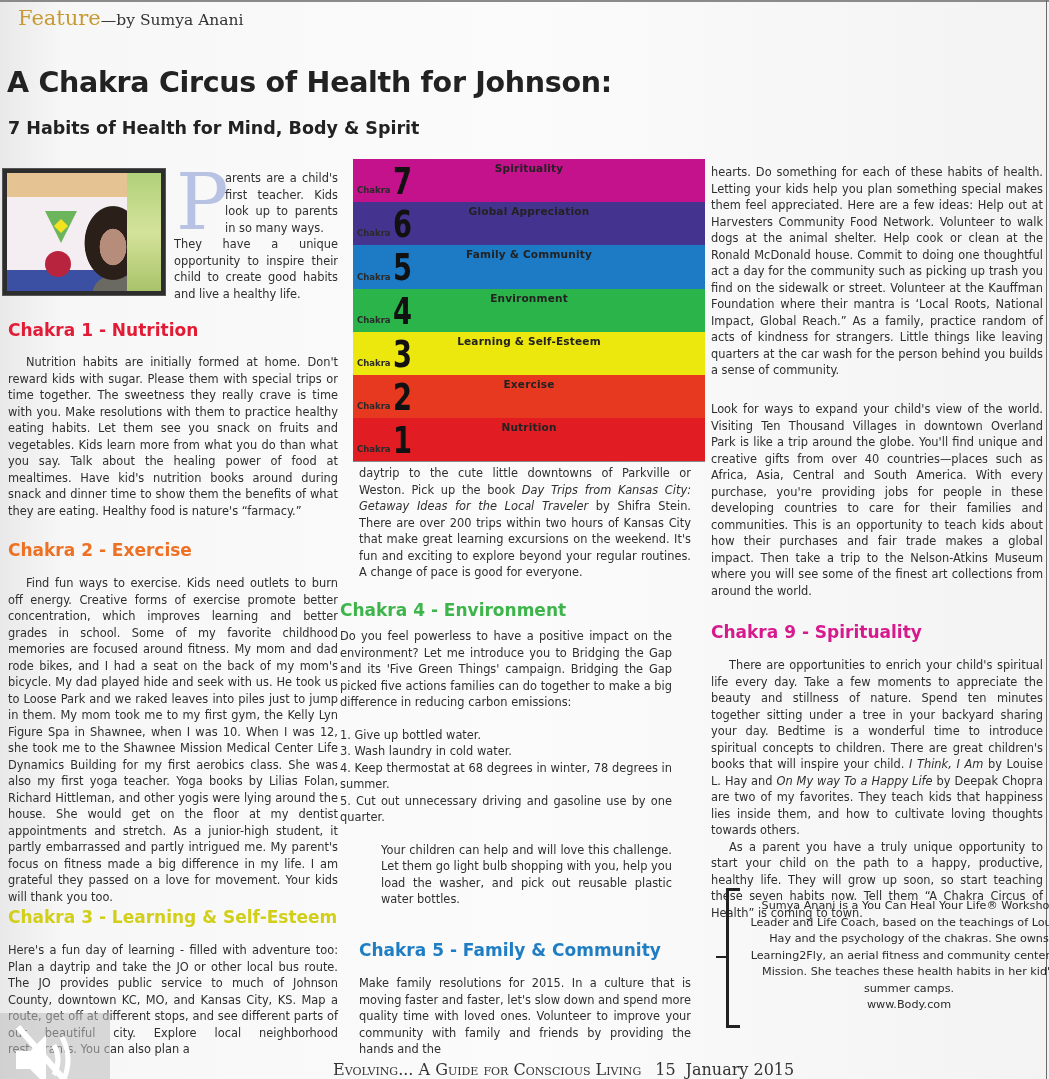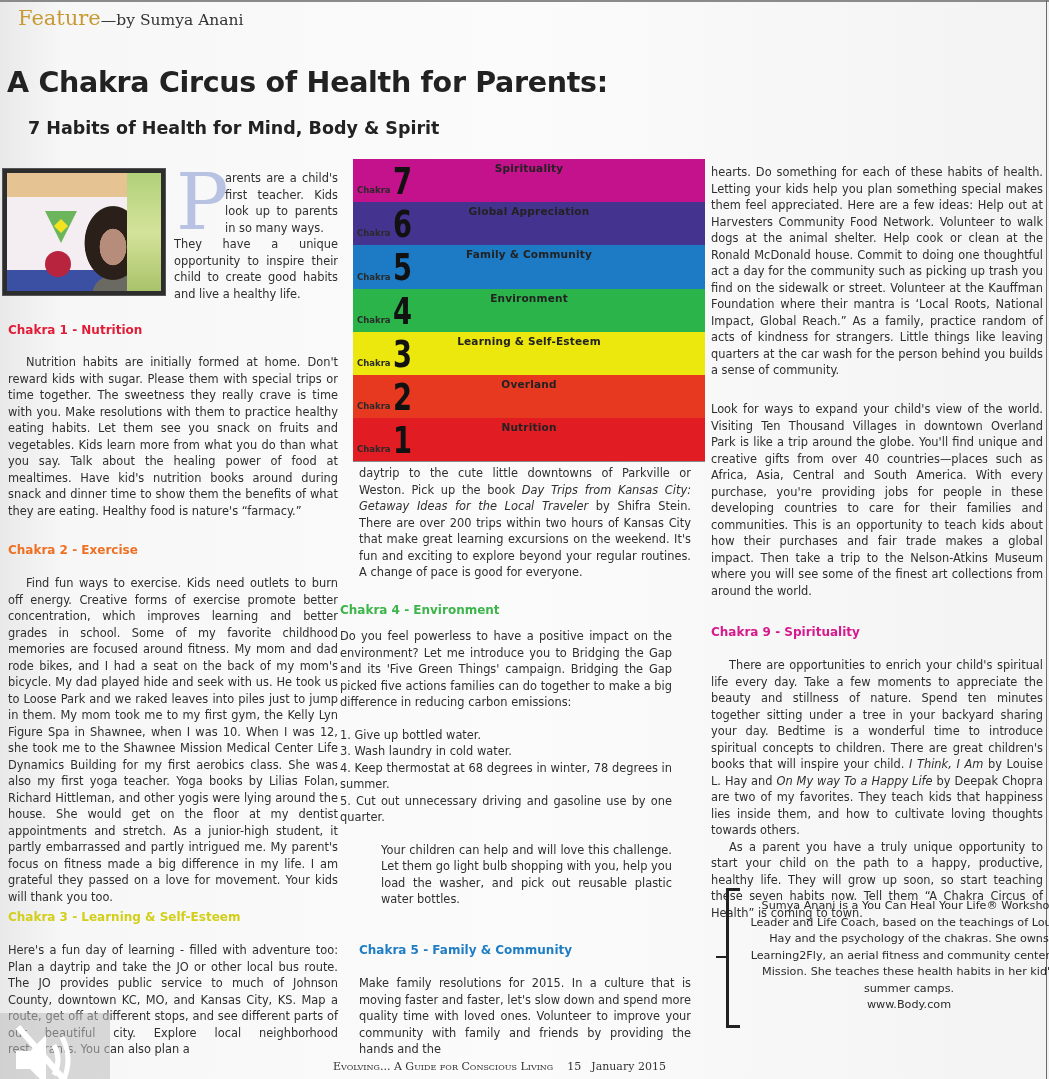--- a/index.html
+++ b/index.html
@@ -11,26 +11,26 @@
     color: #2a2a2a;
   }
   .page-border-top { position: absolute; left: 0; top: 0; width: 1049px; height: 2px; background: #8a8a8a; }
   .page-border-right { position: absolute; right: 2px; top: 0; width: 1px; height: 1079px; background: #6a6a6a; }
 
   .feature-line { position: absolute; left: 8px; top: 6px; font-family: "DejaVu Serif", serif; white-space: nowrap; margin-left: 10px; }
   .feature-word { color: #c79a33; font-size: 21px; }
   .feature-by { color: #333; font-size: 15.5px; }
 
   .title { position: absolute; left: 7px; top: 66px; font-family: "DejaVu Sans", sans-serif; font-weight: bold; font-size: 28.5px; color: #222; letter-spacing: -0.3px; white-space: nowrap; }
-  .subtitle { position: absolute; left: 8px; top: 118px; font-weight: bold; font-size: 17.5px; color: #222; white-space: nowrap; margin-left: 20px; }
+  .subtitle { position: absolute; left: 8px; top: 118px; font-weight: bold; font-size: 17.5px; color: #222; white-space: nowrap; }
 
   .col { position: absolute; font-size: 11.4px; line-height: 16.5px; text-align: justify; color: #2f2f2f; }
   .col p { margin: 0; }
   .indent { text-indent: 18px; }
-  .h { font-weight: bold; font-size: 12px; line-height: 20px; text-align: left; white-space: nowrap; }
+  .h { font-weight: bold; font-size: 17px; line-height: 20px; text-align: left; white-space: nowrap; }
 
   
   .photo {
     position: absolute; left: 2px; top: 168px; width: 164px; height: 128px;
     background: #2d2d2d; padding: 4px; border: 1px solid #555;
   }
   .photo-inner {
     width: 100%; height: 100%; position: relative; overflow: hidden;
     background:
       radial-gradient(ellipse 22px 30px at 106px 74px, #b58d7a 60%, transparent 62%),
@@ -57,42 +57,42 @@
 
   
   .bio { position: absolute; left: 726px; top: 886px; width: 366px; height: 144px; }
   .bracket-l, .bracket-r { position: absolute; top: 2px; width: 14px; height: 140px; border: 3px solid #222; }
   .bracket-l { left: 0; border-right: none; }
   .bracket-r { right: 0; border-left: none; }
   .bio-tick-l { position: absolute; left: -10px; top: 70px; width: 10px; height: 2px; background: #222; }
   .bio-tick-r { position: absolute; right: -10px; top: 70px; width: 10px; height: 2px; background: #222; }
   .bio-text { position: absolute; left: 16px; right: 16px; top: 12px; text-align: center; font-size: 11.2px; line-height: 16.5px; color: #2a2a2a; }
 
-  .footer { position: absolute; left: 333px; top: 1060px; font-family: "DejaVu Serif", serif; font-size: 11px; color: #333; white-space: nowrap; }
+  .footer { position: absolute; left: 333px; top: 1060px; font-family: "DejaVu Serif", serif; font-size: 16px; color: #333; white-space: nowrap; }
   .footer .sc { font-variant: small-caps; }
   .footer .pg { margin-left: 14px; }
   .footer .date { margin-left: 10px; }
 
   
   .mute {
     position: absolute; left: 0; top: 1013px; width: 110px; height: 66px;
     background: rgba(190,190,190,0.55);
   }
   .mute svg { position: absolute; left: 10px; top: 10px; }
 </style>
 </head>
 <body>
 
 <div class="page-border-top"></div>
 <div class="page-border-right"></div>
 
 <div class="feature-line">
   <span class="feature-word">Feature</span><span class="feature-by">—by Sumya Anani</span>
 </div>
-<h1 class="title">A Chakra Circus of Health for Parents:</h1>
+<h1 class="title">A Chakra Circus of Health for Johnson:</h1>
 <h2 class="subtitle">7 Habits of Health for Mind, Body &amp; Spirit</h2>
 
 <div class="photo">
   <div class="photo-inner">
     <div class="photo-tri"></div>
     <div class="photo-star"></div>
     <div class="photo-circle"></div>
     <div class="photo-leaves"></div>
   </div>
 </div>
@@ -140,21 +140,21 @@
       <div class="band-label">Environment</div>
       <div class="band-chakra">Chakra</div>
       <div class="band-num">4</div>
     </div>
     <div class="band" style="background: rgb(236, 231, 12);">
       <div class="band-label">Learning &amp; Self-Esteem</div>
       <div class="band-chakra">Chakra</div>
       <div class="band-num">3</div>
     </div>
     <div class="band" style="background: rgb(230, 57, 31);">
-      <div class="band-label">Overland</div>
+      <div class="band-label">Exercise</div>
       <div class="band-chakra">Chakra</div>
       <div class="band-num">2</div>
     </div>
     <div class="band" style="background: rgb(226, 28, 35);">
       <div class="band-label">Nutrition</div>
       <div class="band-chakra">Chakra</div>
       <div class="band-num">1</div>
     </div>
   </div>
 

